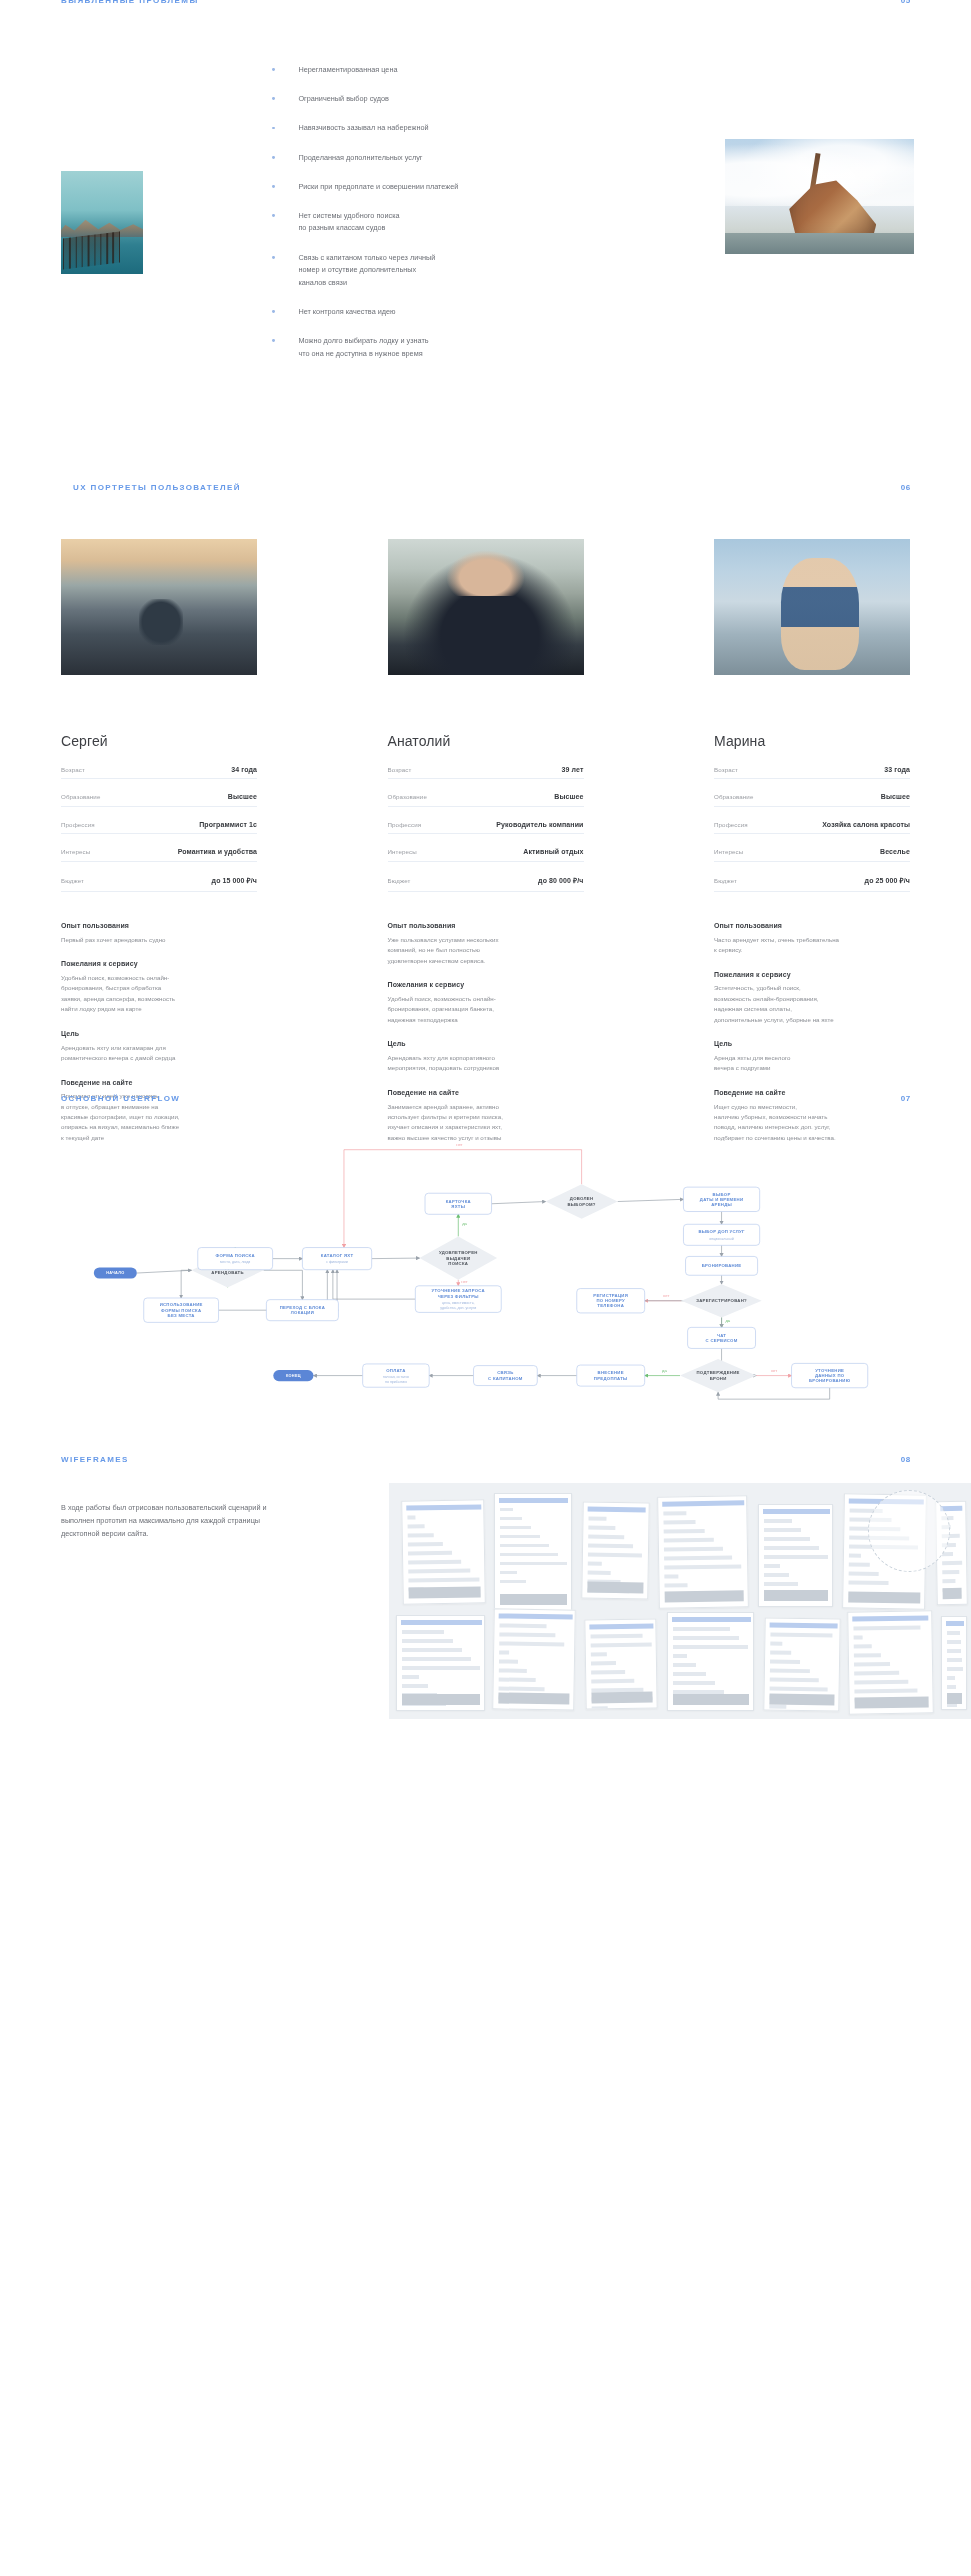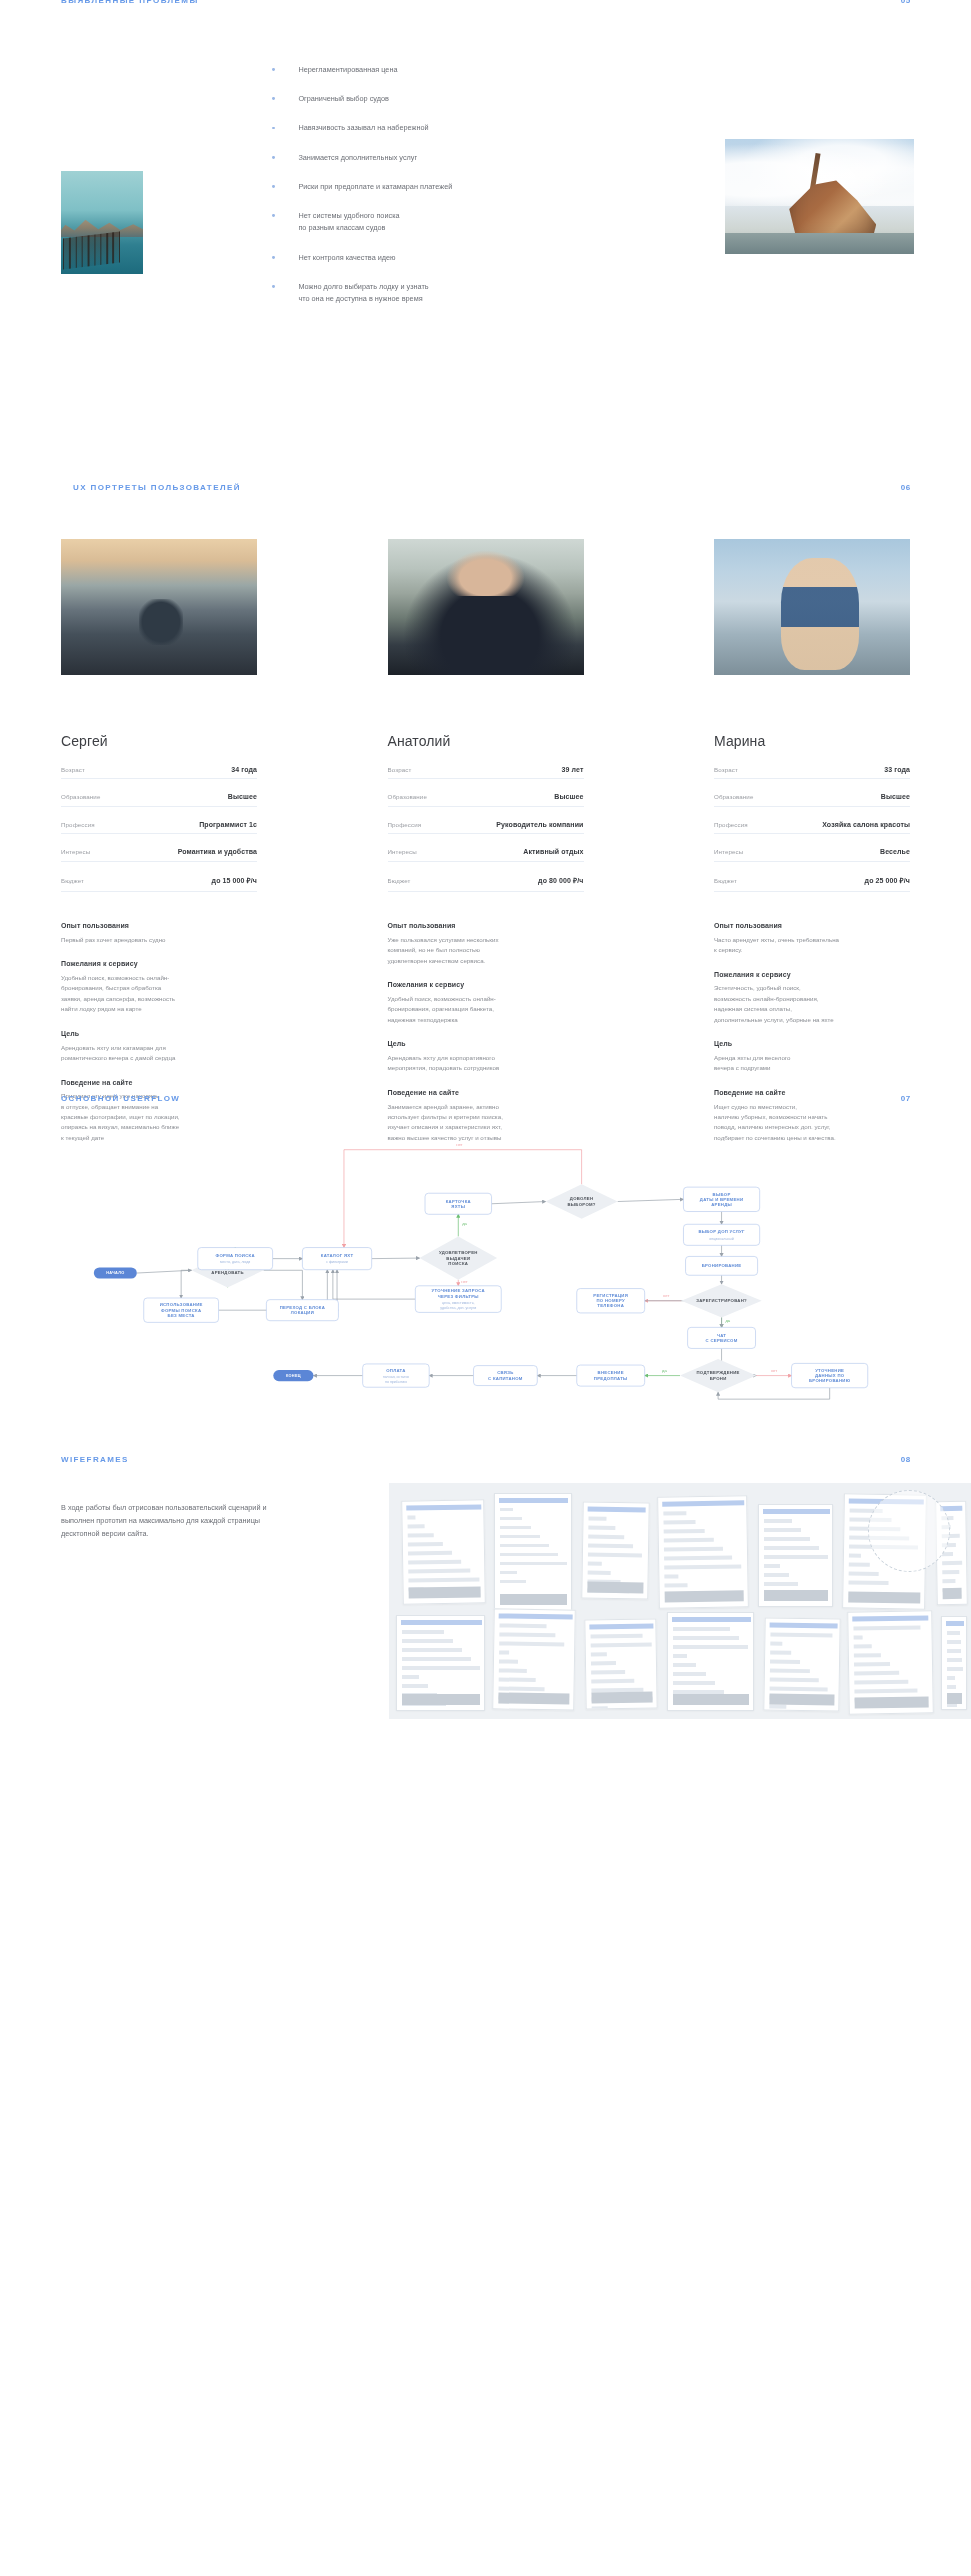--- a/index.html
+++ b/index.html
@@ -256,30 +256,36 @@
       <div class="problem-item">
         <span class="problem-bullet"></span>
         <div class="problem-text">Ограниченый выбор судов</div>
       </div>
       <div class="problem-item">
         <span class="problem-bullet"></span>
         <div class="problem-text">Навязчивость зазывал на набережной</div>
       </div>
       <div class="problem-item">
         <span class="problem-bullet"></span>
-        <div class="problem-text">Занимается дополнительных услуг</div>
+        <div class="problem-text">Проделанная дополнительных услуг</div>
       </div>
       <div class="problem-item">
         <span class="problem-bullet"></span>
-        <div class="problem-text">Риски при предоплате и катамаран платежей</div>
+        <div class="problem-text">Риски при предоплате и совершении платежей</div>
       </div>
       <div class="problem-item">
         <span class="problem-bullet"></span>
         <div class="problem-text">Нет системы удобного поиска
 по разным классам судов</div>
+      </div>
+      <div class="problem-item">
+        <span class="problem-bullet"></span>
+        <div class="problem-text">Связь с капитаном только через личный
+номер и отсутвие дополнительных
+каналов связи</div>
       </div>
       <div class="problem-item">
         <span class="problem-bullet"></span>
         <div class="problem-text">Нет контроля качества идею</div>
       </div>
       <div class="problem-item">
         <span class="problem-bullet"></span>
         <div class="problem-text">Можно долго выбирать лодку и узнать
 что она не доступна в нужное время</div>
       </div>

